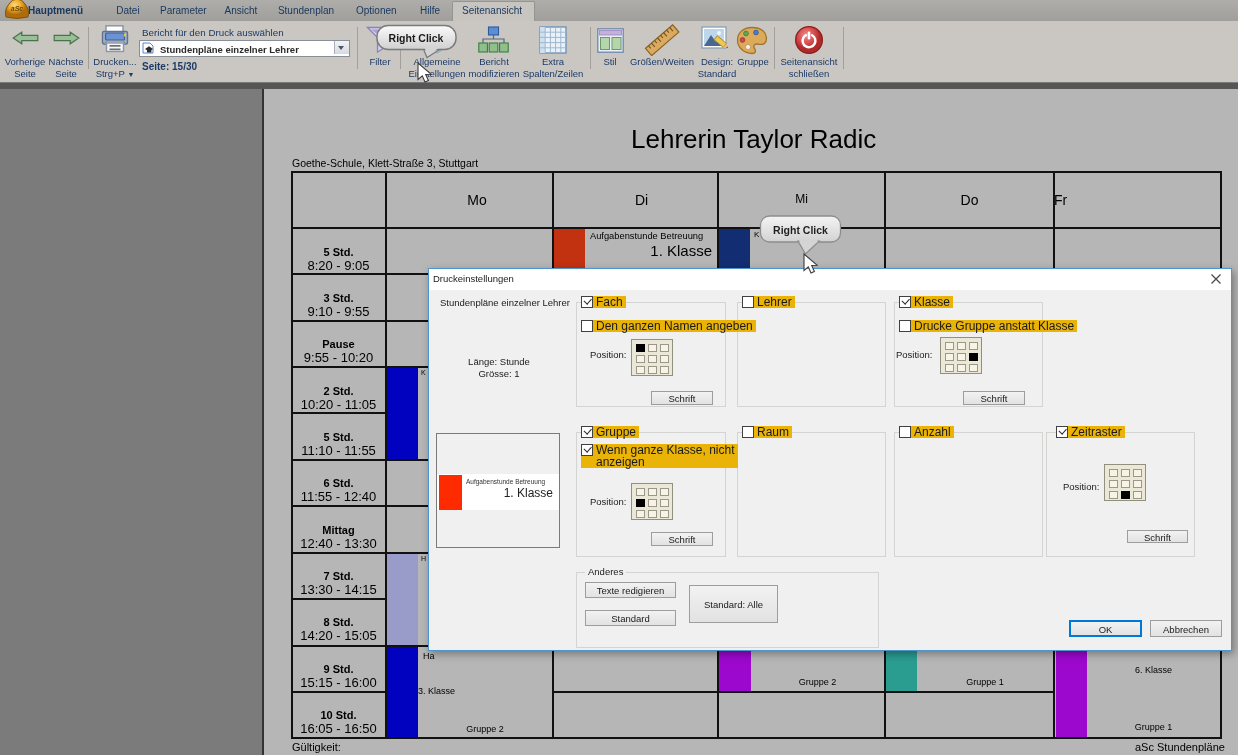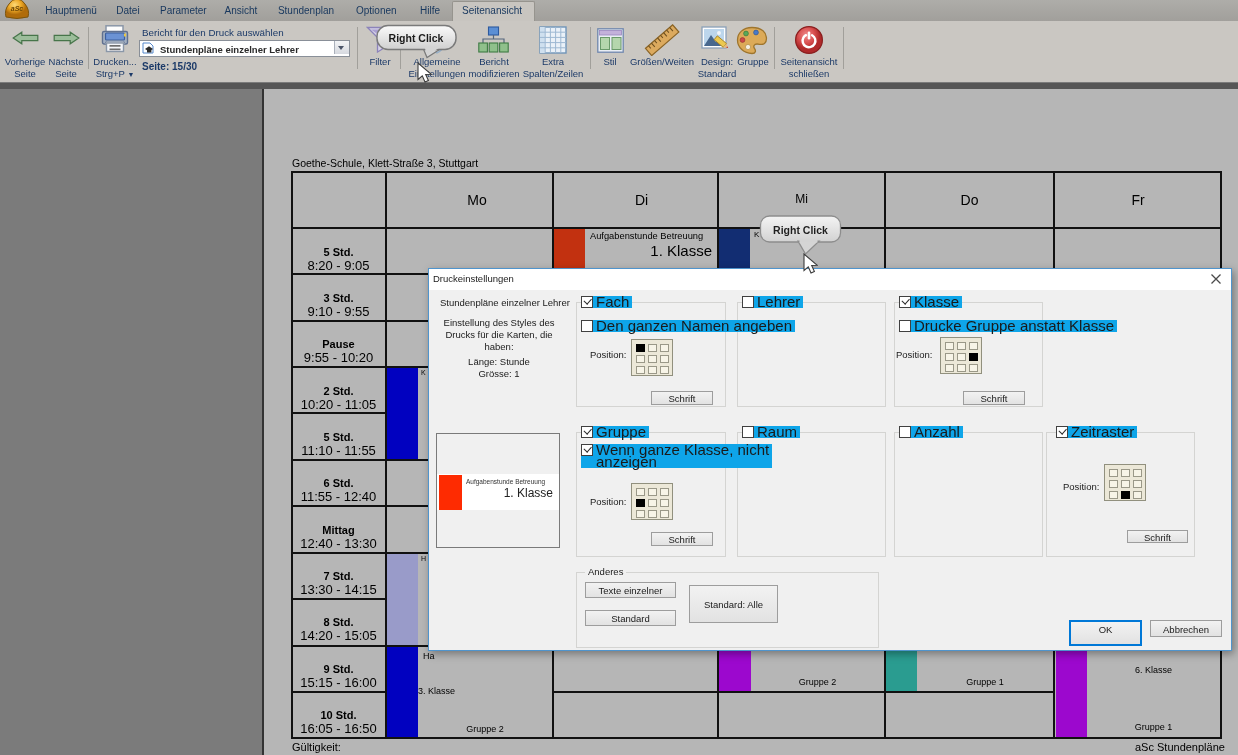--- a/index.html
+++ b/index.html
@@ -5,38 +5,38 @@
 html,body{margin:0;padding:0}
 #app{position:relative;width:1238px;height:755px;font-family:"Liberation Sans",sans-serif;background:#7b7b7b;overflow:hidden}
 .ab{position:absolute}
 .lbl{position:absolute;font-size:9.5px;color:#1c3a68;text-align:center;white-space:nowrap;line-height:12px}
 .vsep{position:absolute;width:1px;background:#a19f9a;top:27px;height:42px}
 .rh{left:291px;width:95px;text-align:center;font-size:13px;color:#000;line-height:13px}
 .rh b{font-size:11px}
 .dt{position:absolute;font-size:9.5px;color:#1a1a1a;white-space:nowrap;line-height:12px}
 .dbtn{position:absolute;font-size:9.5px;color:#1a1a1a;text-align:center;background:linear-gradient(#f2f2f2,#e2e2e2);border:1px solid #9d9d9d;box-sizing:border-box}
 .gbx{position:absolute;border:1px solid #d4d4d2;box-sizing:border-box}
-.cbw{position:absolute;font-size:15px;color:#1a1a1a;line-height:12px;display:flex;background:#0ea5e9;padding-right:3px}
+.cbw{position:absolute;font-size:12px;color:#1a1a1a;line-height:12px;display:flex;background:#eab308;padding-right:3px}
 .cbw .cb{display:inline-block;width:10px;height:10px;background:#fff;border:1px solid #404040;margin-right:3px;flex-shrink:0;position:relative;top:0px}
 .cbw .ck:after{content:"";position:absolute;left:1.5px;top:1px;width:6px;height:3.5px;border-left:1.6px solid #2b2b2b;border-bottom:1.6px solid #2b2b2b;transform:rotate(-48deg)}
 .pgrid{position:absolute;width:42px;height:37px;background:#ece8d8;border:1px solid #91907e;box-sizing:border-box}
 .pgrid i{position:absolute;width:9px;height:8px;background:#f7f4e7;border:1px solid #9a9888;box-sizing:border-box}
 .pgrid i.on{background:#000;border-color:#000}
 .pgrid i:nth-child(1){left:4px;top:4px}.pgrid i:nth-child(2){left:16px;top:4px}.pgrid i:nth-child(3){left:28px;top:4px}
 .pgrid i:nth-child(4){left:4px;top:15px}.pgrid i:nth-child(5){left:16px;top:15px}.pgrid i:nth-child(6){left:28px;top:15px}
 .pgrid i:nth-child(7){left:4px;top:26px}.pgrid i:nth-child(8){left:16px;top:26px}.pgrid i:nth-child(9){left:28px;top:26px}
 .tab{position:absolute;top:0;height:21px;line-height:22px;font-size:10px;color:#17375e;text-align:center}
 </style>
 </head>
 <body>
 <div id="app">
 
 <div class="ab" style="left:0;top:0;width:1238px;height:21px;background:linear-gradient(#aeada9,#a19f9b)"></div>
 <div class="ab" style="left:452px;top:1px;width:81px;height:20px;background:#c8c5c0;border:1px solid #96948e;border-bottom:none;border-radius:2px 2px 0 0"></div>
-<div class="tab" style="left:45px;width:52px;font-weight:normal">Hauptmenü</div>
+<div class="tab" style="left:28px;width:52px;font-weight:bold">Hauptmenü</div>
 <div class="tab" style="left:113px;width:30px">Datei</div>
 <div class="tab" style="left:160px;width:44px">Parameter</div>
 <div class="tab" style="left:223px;width:36px">Ansicht</div>
 <div class="tab" style="left:277px;width:58px">Stundenplan</div>
 <div class="tab" style="left:356px;width:40px">Optionen</div>
 <div class="tab" style="left:417px;width:26px">Hilfe</div>
 <div class="tab" style="left:461px;width:62px">Seitenansicht</div>
 
 <svg class="ab" style="left:2px;top:-2px" width="30" height="22" viewBox="0 0 30 22">
 <defs>
@@ -166,20 +166,21 @@
           <stop offset="1" stop-color="#b02a2a"></stop>
         </radialGradient>
       </defs>
 <circle cx="15" cy="15" r="13.4" fill="url(#pw)" stroke="#8a1f1f" stroke-width="1.2"></circle>
 <circle cx="15" cy="15.8" r="6.4" fill="none" stroke="#fff" stroke-width="2.4" stroke-linecap="round" stroke-dasharray="33 7.2" transform="rotate(299 15 15.8)"></circle>
 <rect x="13.7" y="6.5" width="2.6" height="8" rx="1.2" fill="#fff"></rect>
 </svg>
 <div class="lbl" style="left:776px;top:56px;width:66px">Seitenansicht<br>schließen</div>
 
 <div class="ab" style="left:262px;top:89px;width:976px;height:666px;background:#b6b6b6;border-left:2px solid #333"></div>
+<div class="ab" style="left:631px;top:124px;font-size:26px;color:#000;white-space:nowrap">Lehrerin Taylor Radic</div>
 <div class="ab" style="left:292px;top:157px;font-size:10.5px;color:#000;white-space:nowrap">Goethe-Schule, Klett-Straße 3, Stuttgart</div>
 
 <div class="ab" style="left:291px;top:171px;width:931px;height:568px;border:2px solid #111;box-sizing:border-box"></div>
 
 <div class="ab" style="left:385px;top:171px;width:2px;height:568px;background:#111"></div>
 <div class="ab" style="left:552px;top:171px;width:2px;height:568px;background:#111"></div>
 <div class="ab" style="left:717px;top:171px;width:2px;height:568px;background:#111"></div>
 <div class="ab" style="left:884px;top:171px;width:2px;height:568px;background:#111"></div>
 <div class="ab" style="left:1053px;top:171px;width:2px;height:568px;background:#111"></div>
 
@@ -193,21 +194,21 @@
 <div class="ab" style="left:291px;top:552px;width:931px;height:2px;background:#111"></div>
 <div class="ab" style="left:291px;top:598px;width:95px;height:2px;background:#111"></div>
 <div class="ab" style="left:291px;top:645px;width:262px;height:2px;background:#111"></div>
 <div class="ab" style="left:291px;top:691px;width:95px;height:2px;background:#111"></div>
 <div class="ab" style="left:552px;top:691px;width:502px;height:2px;background:#111"></div>
 
 <div class="ab" style="left:386px;top:192px;width:182px;text-align:center;font-size:14px;color:#000">Mo</div>
 <div class="ab" style="left:553px;top:192px;width:177px;text-align:center;font-size:14px;color:#000">Di</div>
 <div class="ab" style="left:718px;top:192px;width:167px;text-align:center;font-size:12px;color:#000">Mi</div>
 <div class="ab" style="left:885px;top:192px;width:169px;text-align:center;font-size:14px;color:#000">Do</div>
-<div class="ab" style="left:1054px;top:192px;width:168px;text-align:center;font-size:14px;color:#000">Fr</div>
+<div class="ab" style="left:1054px;top:192px;width:168px;font-size:14px;color:#000">Fr</div>
 
 <div class="ab rh" style="top:245px"><b>5 Std.</b><br>8:20 - 9:05</div>
 <div class="ab rh" style="top:291px"><b>3 Std.</b><br>9:10 - 9:55</div>
 <div class="ab rh" style="top:337px"><b>Pause</b><br>9:55 - 10:20</div>
 <div class="ab rh" style="top:384px"><b>2 Std.</b><br>10:20 - 11:05</div>
 <div class="ab rh" style="top:430px"><b>5 Std.</b><br>11:10 - 11:55</div>
 <div class="ab rh" style="top:476px"><b>6 Std.</b><br>11:55 - 12:40</div>
 <div class="ab rh" style="top:523px"><b>Mittag</b><br>12:40 - 13:30</div>
 <div class="ab rh" style="top:569px"><b>7 Std.</b><br>13:30 - 14:15</div>
 <div class="ab rh" style="top:615px"><b>8 Std.</b><br>14:20 - 15:05</div>
@@ -239,21 +240,20 @@
 <div class="ab" style="left:1135px;top:741px;font-size:11px;color:#000">aSc Stundenpläne</div>
 
 <div class="ab" style="left:428px;top:268px;width:804px;height:383px;background:#f0f0f0;border:1px solid #4f94cd;box-sizing:border-box;box-shadow:2px 3px 8px rgba(0,0,0,0.35)"></div>
 <div class="ab" style="left:429px;top:269px;width:802px;height:21px;background:#fff"></div>
 <div class="ab" style="left:433px;top:273px;font-size:9.5px;color:#1a1a1a">Druckeinstellungen</div>
 <svg class="ab" style="left:1210px;top:273px" width="12" height="12" viewBox="0 0 12 12">
       <path d="M1.5 1.5 L10.5 10.5 M10.5 1.5 L1.5 10.5" stroke="#4a4a4a" stroke-width="1.3"></path>
     </svg>
 
 <div class="dt" style="left:440px;top:297px">Stundenpläne einzelner Lehrer</div>
-<div class="dt" style="left:436px;top:317px;width:126px;text-align:center">Einstellung des Styles des<br>Drucks für die Karten, die<br>haben:</div>
 <div class="dt" style="left:436px;top:356px;width:126px;text-align:center">Länge: Stunde<br>Grösse: 1</div>
 <div class="ab" style="left:436px;top:433px;width:124px;height:115px;border:1px solid #7a7a7a;box-sizing:border-box"></div>
 <div class="ab" style="left:437px;top:474px;width:122px;height:36px;background:#fff"></div>
 <div class="ab" style="left:439px;top:475px;width:23px;height:35px;background:#fe2b01"></div>
 <div class="ab" style="left:466px;top:478px;font-size:6.5px;color:#333;white-space:nowrap">Aufgabenstunde Betreuung</div>
 <div class="ab" style="left:466px;top:486px;width:87px;text-align:right;font-size:12px;color:#222">1. Klasse</div>
 
 <div class="gbx" style="left:576px;top:302px;width:150px;height:105px"></div>
 <div class="gbx" style="left:737px;top:302px;width:149px;height:105px"></div>
 <div class="gbx" style="left:894px;top:302px;width:149px;height:105px"></div>
@@ -354,24 +354,24 @@
       <i></i>
       <i class="on"></i>
       <i></i>
     </div>
 
 <div class="dbtn" style="left:651px;top:391px;width:62px;height:14px;line-height:14px">Schrift</div>
 <div class="dbtn" style="left:963px;top:391px;width:62px;height:14px;line-height:14px">Schrift</div>
 <div class="dbtn" style="left:651px;top:532px;width:62px;height:14px;line-height:14px">Schrift</div>
 <div class="dbtn" style="left:1127px;top:530px;width:61px;height:13px;line-height:13px">Schrift</div>
 
-<div class="dbtn" style="left:585px;top:582px;width:91px;height:16px;line-height:16px">Texte einzelner</div>
+<div class="dbtn" style="left:585px;top:582px;width:91px;height:16px;line-height:16px">Texte redigieren</div>
 <div class="dbtn" style="left:585px;top:610px;width:91px;height:16px;line-height:16px">Standard</div>
 <div class="dbtn" style="left:689px;top:585px;width:89px;height:38px;line-height:38px">Standard: Alle</div>
-<div class="dbtn" style="left:1069px;top:620px;width:73px;height:26px;line-height:15px;border:2px solid #0078d7">OK</div>
+<div class="dbtn" style="left:1069px;top:620px;width:73px;height:17px;line-height:15px;border:2px solid #0078d7">OK</div>
 <div class="dbtn" style="left:1150px;top:620px;width:72px;height:17px;line-height:17px">Abbrechen</div>
 
 <svg class="ab" style="left:376px;top:24px" width="82" height="48" viewBox="0 0 82 48">
 <defs>
         <linearGradient id="tt1" x1="0" y1="0" x2="0" y2="1">
           <stop offset="0" stop-color="#fbfbfb"></stop>
           <stop offset="1" stop-color="#cfcfcf"></stop>
         </linearGradient>
       </defs>
 <polygon points="47,24 66,24 51,33.5" fill="#d8d8d8" stroke="#7a7a7a" stroke-width="1.3"></polygon>

